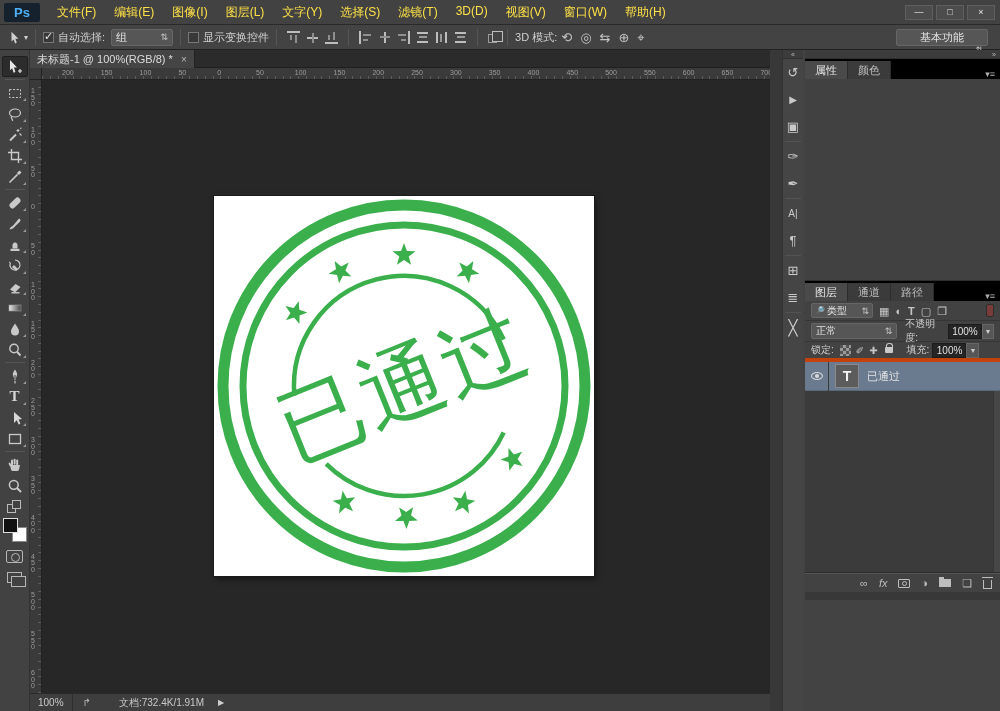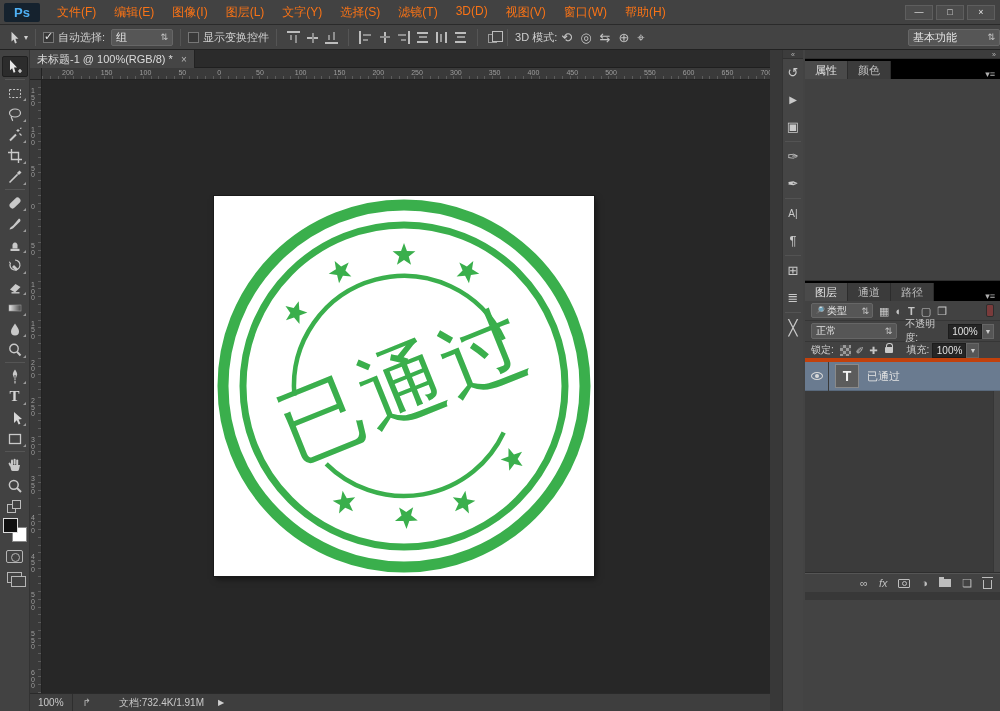--- a/index.html
+++ b/index.html
@@ -2,21 +2,21 @@
 <html><head>
 <meta charset="utf-8">
 <style>
   html,body{margin:0;padding:0;background:#1e1e1e;}
   *{box-sizing:border-box;font-family:"Liberation Sans","DejaVu Sans",sans-serif;-webkit-font-smoothing:antialiased;}
   .app{position:relative;width:1000px;height:711px;background:#434343;overflow:hidden;font-size:12px;color:#d6d6d6;}
 
   
   .titlebar{position:absolute;left:0;top:0;width:1000px;height:25px;background:#424242;border-bottom:1px solid #2a2a2a;display:flex;align-items:center;}
   .pslogo{width:36px;height:19px;margin:1px 8px 0 4px;background:#15222e;color:#4fb1f5;font-weight:bold;font-size:13px;display:flex;align-items:center;justify-content:center;border-radius:2px;}
-  .mi{padding:0 9px;font-size:12px;color:#f97316;cursor:default;}
+  .mi{padding:0 9px;font-size:12px;color:#fde047;cursor:default;}
   .winctl{margin-left:auto;display:flex;margin-right:5px;}
   .winbtn{width:28px;height:15px;border:1px solid #5e5e5e;background:#4c4c4c;color:#e6e6e6;font-size:9px;line-height:13px;text-align:center;margin-left:3px;}
 
   
   .optionsbar{position:absolute;left:0;top:25px;width:1000px;height:25px;background:#434343;border-bottom:1px solid #222;display:flex;align-items:center;font-size:11px;color:#cfcfcf;}
   .osep{width:1px;height:17px;background:#333;border-right:1px solid #555;margin:0 7px;}
   .cb{width:11px;height:11px;border:1px solid #777;background:#383838;display:inline-block;position:relative;margin-right:4px;}
   .cb.checked::after{content:"✓";position:absolute;left:0px;top:-3px;color:#e8e8e8;font-size:11px;}
   .dd{height:17px;background:#565656;border:1px solid #666;border-radius:2px;display:inline-flex;align-items:center;padding:0 4px;color:#e2e2e2;}
   .dd .udarr{margin-left:auto;color:#c5c5c5;font-size:9px;}
@@ -29,21 +29,21 @@
   .al-r{border-right:2px solid #bdbdbd;}
   .al-r::before{content:"";position:absolute;right:2px;top:3px;width:8px;height:2px;background:#8f8f8f;}
   .al-r::after{content:"";position:absolute;right:2px;bottom:3px;width:5px;height:2px;background:#8f8f8f;}
   .rot90{transform:rotate(90deg);}
   .ds-v{background:linear-gradient(#9a9a9a,#9a9a9a) center/8px 2px no-repeat;}
   .ds-v::before{content:"";position:absolute;left:1px;top:1px;width:11px;height:2px;background:#bdbdbd;}
   .ds-v::after{content:"";position:absolute;left:1px;bottom:1px;width:11px;height:2px;background:#bdbdbd;}
   .pair-sq{border:1px solid #9a9a9a;width:9px;height:9px;margin-top:2px;}
   .pair-sq::after{content:"";position:absolute;left:3px;top:-4px;width:9px;height:9px;border:1px solid #bdbdbd;background:#434343;}
   .glyph-ic{color:#c3c3c3;font-size:13px;margin:0 4px;line-height:13px;}
-  .ws-dd{margin-left:auto;margin-right:0;width:92px;}
+  .ws-dd{margin-left:auto;margin-right:12px;width:92px;flex-direction:column;}
 
   
   .toolbar{position:absolute;left:0;top:50px;width:30px;height:661px;background:#424242;border-right:1px solid #333;display:flex;flex-direction:column;align-items:center;padding-top:6px;}
   .tool{width:26px;height:21px;display:flex;align-items:center;justify-content:center;position:relative;}
   .tool svg{display:block;}
   .tool.sel{background:#2c2c2c;border:1px solid #1f1f1f;border-radius:2px;}
   .tool.fly::after{content:"";position:absolute;right:2px;bottom:2px;border-left:3px solid transparent;border-bottom:3px solid #9a9a9a;}
   .tsep{width:20px;height:1px;background:#333;border-bottom:1px solid #555;margin:2px 0;}
   .swatches{position:relative;width:24px;height:24px;margin-top:6px;}
   .sw-bg{position:absolute;right:0;bottom:0;width:15px;height:15px;background:#fff;border:1px solid #888;}

